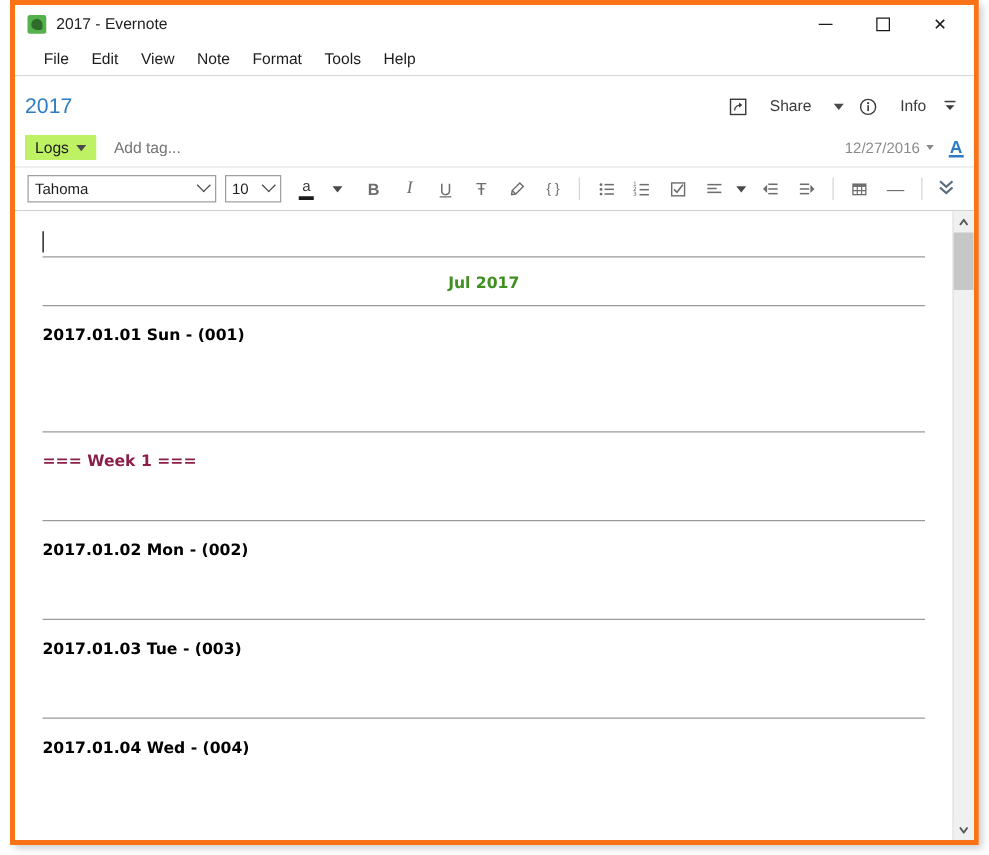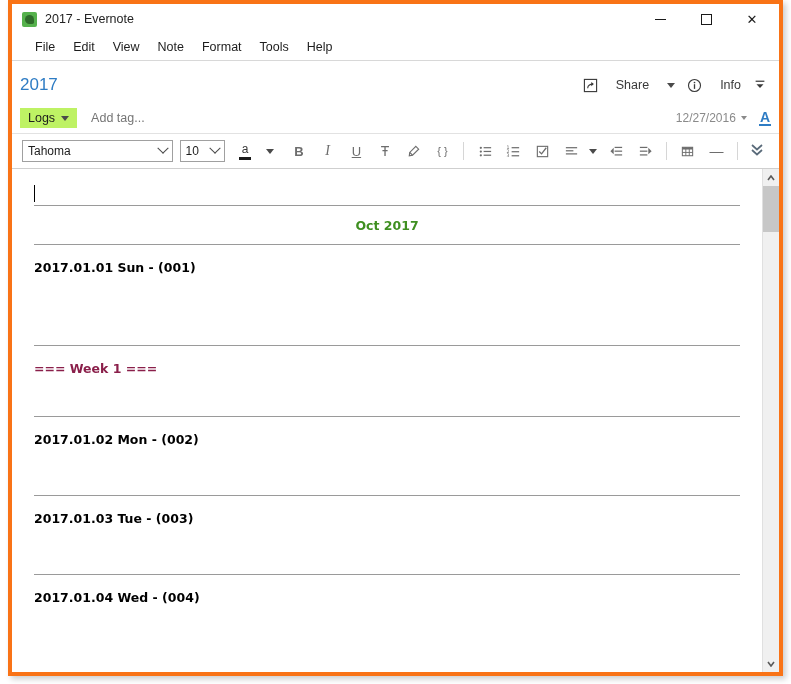--- a/index.html
+++ b/index.html
@@ -577,21 +577,21 @@
   <div id="note-body-wrap">
 
     <div id="note-content">
 
       <div id="caret-line">
         <div id="text-caret"></div>
       </div>
 
       <hr class="note-hr">
 
-      <div class="month-line">Oct 2017</div>
+      <div class="month-line">Jul 2017</div>
 
       <hr class="note-hr">
 
       <div class="day-line">2017.01.01 Sun - (001)</div>
       <div class="spacer-tall"></div>
 
       <hr class="note-hr">
 
       <div class="week-line">=== Week 1 ===</div>
       <div class="spacer-short"></div>

